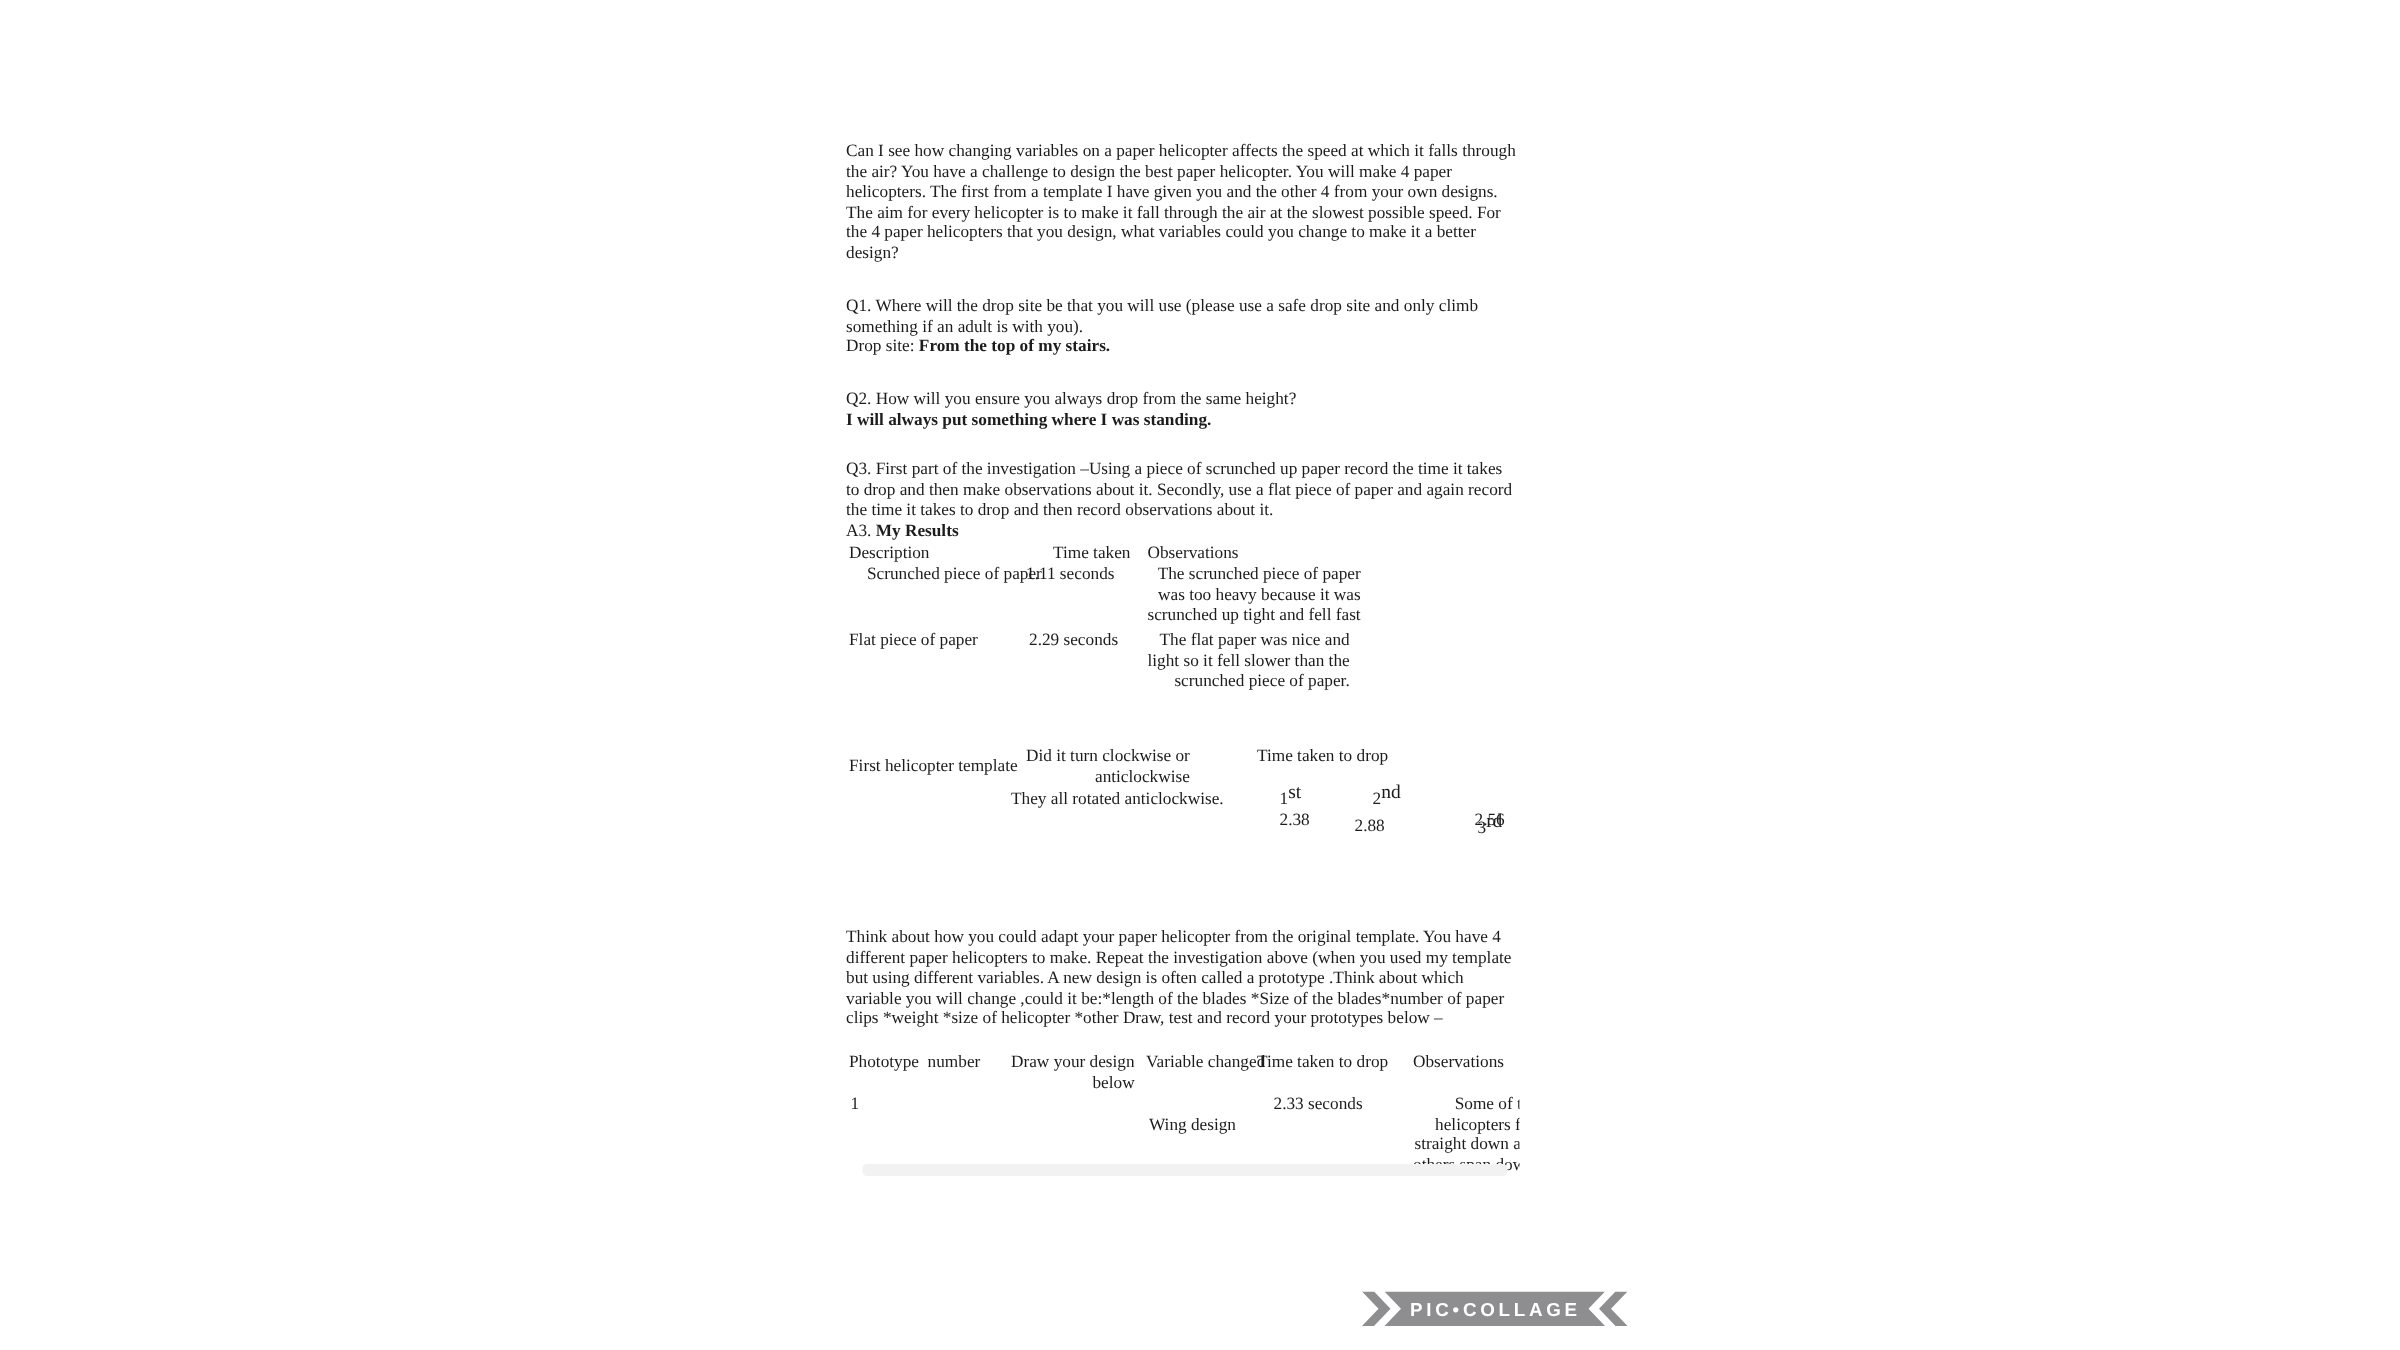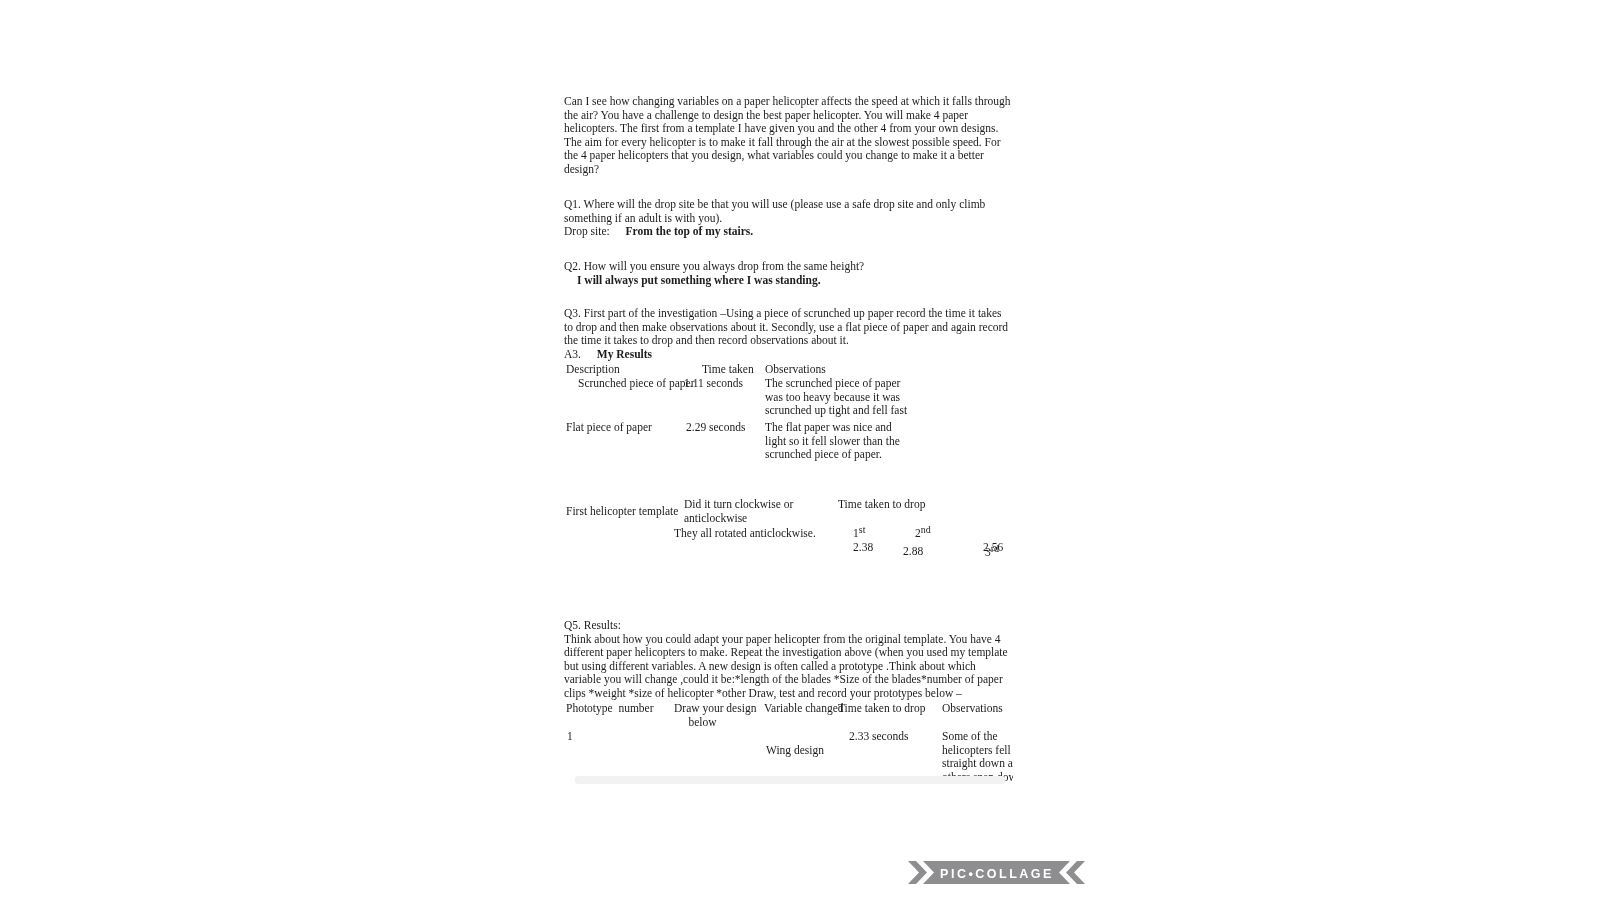--- a/index.html
+++ b/index.html
@@ -9,25 +9,25 @@
   }
   .doc{
     position:absolute;left:564px;top:0;width:449px;height:784px;
     overflow:hidden;color:#1c1c1c;
   }
   .blk{
     position:absolute;left:0;width:100%;
     font:11.5px/13.6px "Liberation Serif", serif;
     white-space:nowrap;color:#1c1c1c;
   }
-  .cell{position:absolute;font:11.5px/13.6px "Liberation Serif", serif;white-space:nowrap;}
+  .cell{position:absolute;font:11.5px/13.6px "Liberation Serif", serif;white-space:nowrap;text-align:right;}
   .pre{white-space:pre;display:block;}
   .pin{white-space:pre;display:inline;}
-  .b{font-weight:bold;margin-left:13px;}
-  sup{font-size:10px;line-height:0;vertical-align:4px;letter-spacing:0;}
+  .b{font-weight:bold;}
+  sup{font-size:13px;line-height:0;vertical-align:4px;letter-spacing:0;}
   .shade{
     position:absolute;left:11px;top:776px;width:430px;height:8px;
     background:#f2f2f2;border-radius:3px;
   }
   .watermark{
     position:absolute;left:908px;top:861px;width:177px;height:23px;
   }
 </style>
 </head>
 <body>
@@ -97,21 +97,20 @@
     <div class="cell" style="left:289px;top:527px"><span class="pin">1</span><sup>st</sup></div>
     <div class="cell" style="left:351px;top:527px"><span class="pin">2</span><sup>nd</sup></div>
     <div class="cell" style="left:421px;top:546px"><span class="pin">3</span><sup>rd</sup></div>
 
     <div class="cell" style="left:289px;top:541px">2.38</div>
     <div class="cell" style="left:339px;top:545px">2.88</div>
     <div class="cell" style="left:419px;top:541px">2.56</div>
   </div>
 
   <div class="blk" style="top:619px">
-    <span class="pre">Q5. Results:</span>
     <span class="pre">Think about how you could adapt your paper helicopter from the original template. You have 4
 different paper helicopters to make. Repeat the investigation above (when you used my template
 but using different variables. A new design is often called a prototype .Think about which
 variable you will change ,could it be:*length of the blades *Size of the blades*number of paper
 clips *weight *size of helicopter *other Draw, test and record your prototypes below –</span>
   </div>
 
   <div>
     <div class="cell" style="left:2px;top:702px">
         <span class="pre">Phototype  number</span>

